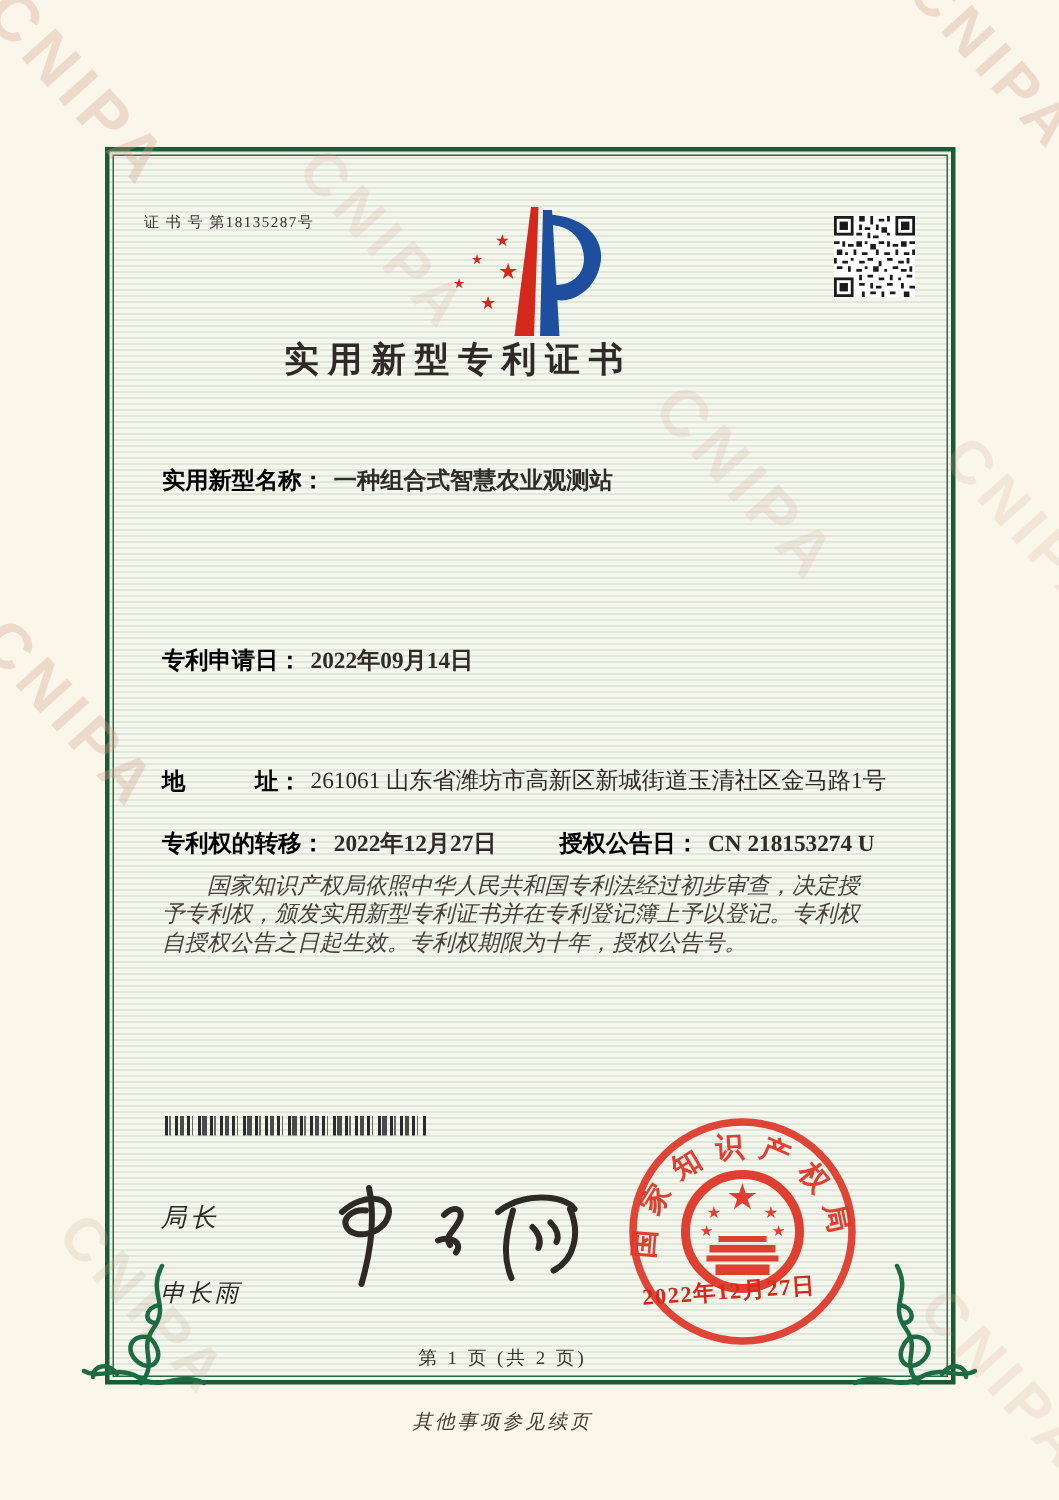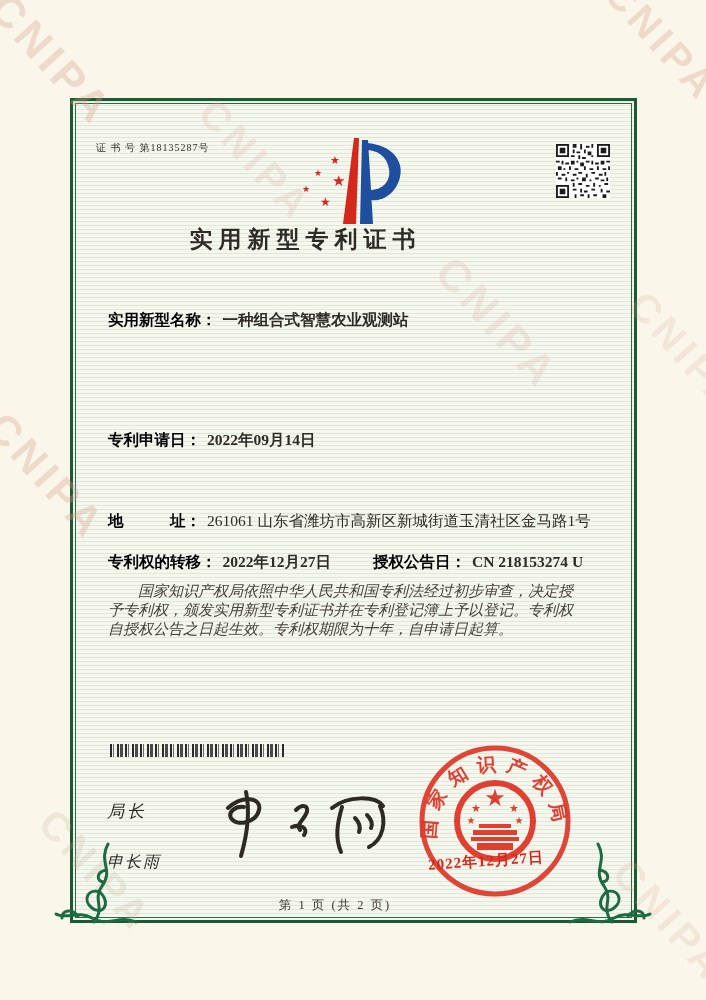--- a/index.html
+++ b/index.html
@@ -157,21 +157,21 @@
     </div>
     <div class="row" style="top:511px">
       <span class="flabel">地　　　址：</span><span class="addr-lines"><span>261061 山东省潍坊市高新区新城街道玉清社区金马路1号</span><br></span>
     </div>
     <div class="row row2col" style="top:552px">
       <span><span class="flabel">专利权的转移：</span><span class="fvalue">2022年12月27日</span></span>
       <span class="pair2"><span class="flabel">授权公告日：</span><span class="fvalue">CN 218153274 U</span></span>
     </div>
 
     <div class="legal">
-      <p>国家知识产权局依照中华人民共和国专利法经过初步审查，决定授予专利权，颁发实用新型专利证书并在专利登记簿上予以登记。专利权自授权公告之日起生效。专利权期限为十年，自申请日起算。</p>
+      <p>国家知识产权局依照中华人民共和国专利法经过初步审查，决定授予专利权，颁发实用新型专利证书并在专利登记簿上予以登记。专利权自授权公告之日起生效。专利权期限为十年，授权公告号。</p>
     </div>
 
     <div class="barcode"></div>
 
     <div class="comm-title">局长</div>
     <div class="comm-name">申长雨</div>
 
     <svg class="sig" width="190" height="85" viewBox="0 0 190 85">
       <g fill="none" stroke="#2d2a24" stroke-width="4" stroke-linecap="round">
         <path d="M38,12 C41,26 41,48 33,76"></path>
@@ -201,15 +201,16 @@
         <text x="103" y="82" text-anchor="middle" font-size="10">★</text>
         <rect x="63" y="82" width="32" height="4"></rect>
         <rect x="57" y="88" width="44" height="5"></rect>
         <rect x="55" y="95" width="48" height="4"></rect>
         <rect x="61" y="101" width="36" height="7"></rect>
       </g>
     </svg>
     <div class="seal-date">2022年12月27日</div>
 
     <div class="page-num">第 1 页 (共 2 页)</div>
+    <div class="foot-note">其他事项参见续页</div>
 
   </div>
 </div>
 
 </body></html>

